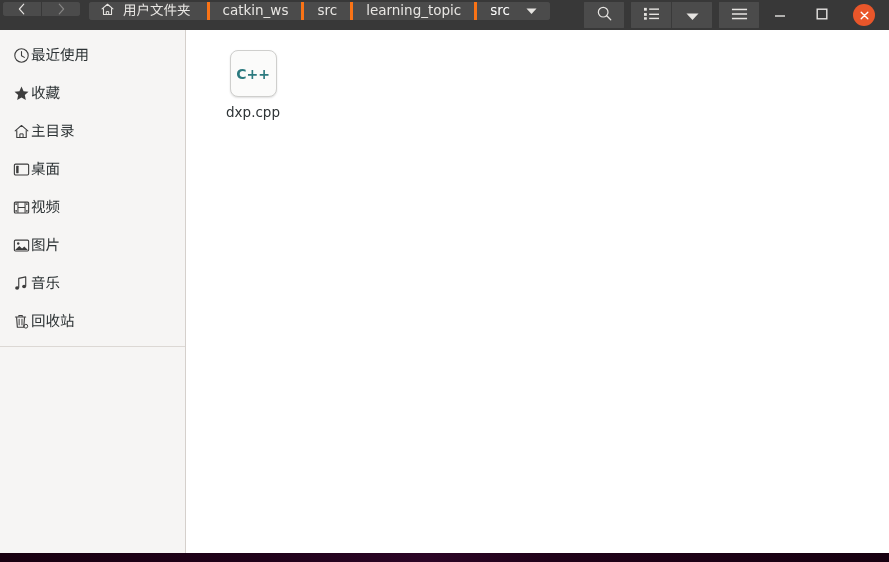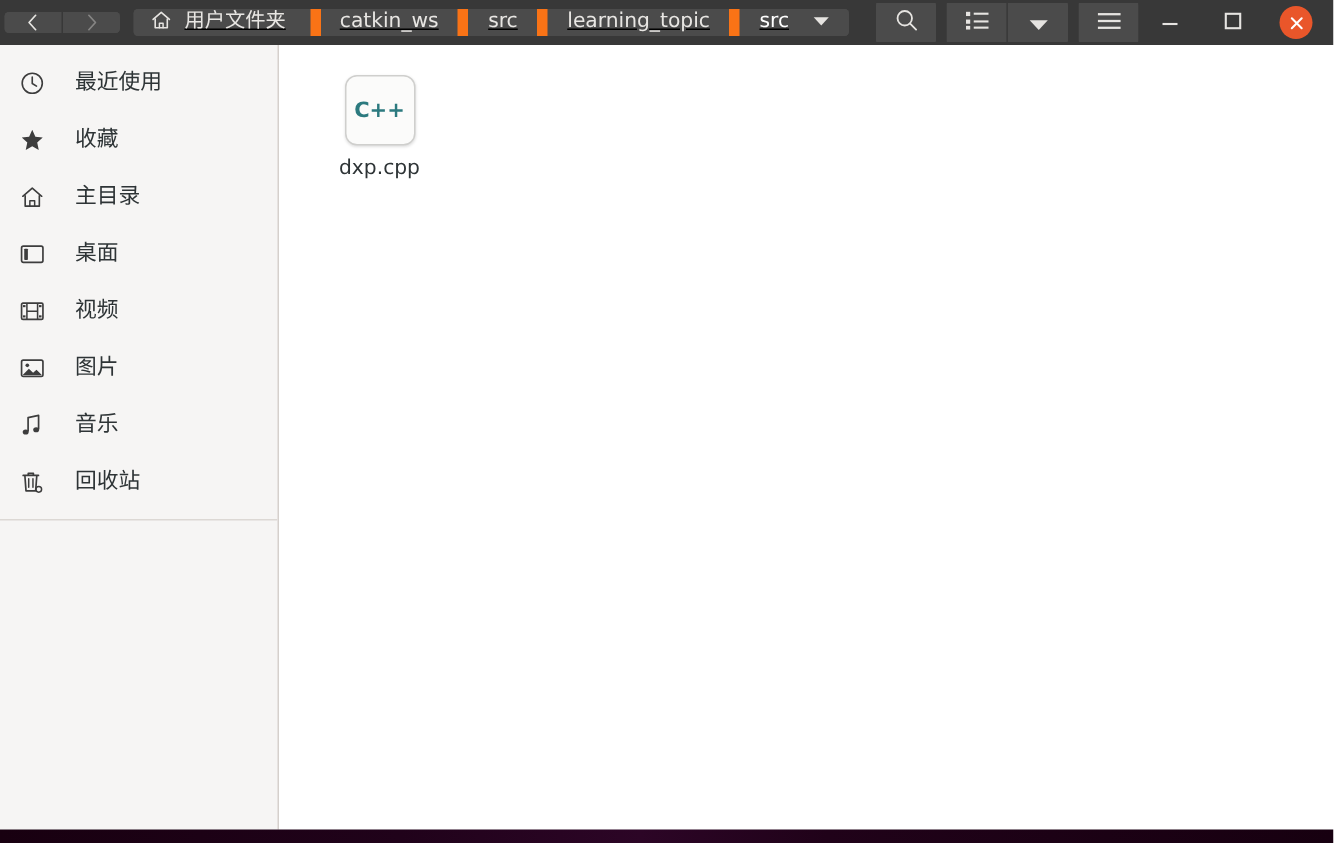--- a/index.html
+++ b/index.html
@@ -29,22 +29,21 @@
     height: 30px;
     min-height: 30px;
     background: #383838;
     display: flex;
     align-items: stretch;
     position: relative;
     z-index: 5;
   }
   .hb-left {
     display: flex;
-    align-items: center;
-    text-decoration: underline;
+    align-items: flex-start;
   }
   .navgroup {
     display: flex;
     align-items: stretch;
     margin: 2px 0 2px 3px;
     border-radius: 3px;
     overflow: hidden;
     background: #4b4b4b;
   }
   .navbtn {
@@ -75,21 +74,21 @@
     gap: 8px;
     padding: 0 13px;
     color: #e8e6e3;
     font-size: 13.5px;
     white-space: nowrap;
     background: #4b4b4b;
     cursor: default;
     line-height: 1;
   }
   .crumb + .crumb {
-    border-left: 7px solid #f97316;
+    border-left: 3px solid #f97316;
   }
   .crumb.home { padding-left: 11px; padding-right: 16px; }
   .crumb.current { color: #ffffff; }
   .crumb .chev-down {
     margin-left: 8px;
   }
 
   .hb-spacer { flex: 1 1 auto; }
 
   .hb-right {
@@ -148,21 +147,21 @@
     border-right: 1px solid #d5d0cc;
     padding-top: 6px;
     box-sizing: border-box;
     overflow: hidden;
   }
   .side-item {
     height: 38px;
     display: flex;
     align-items: center;
     padding-left: 11px;
-    gap: 19px;
+    gap: 0;
     cursor: default;
     color: #2e3436;
     font-size: 14.5px;
     white-space: nowrap;
   }
   .side-item .sicon {
     width: 20px;
     height: 20px;
     display: flex;
     align-items: center;

